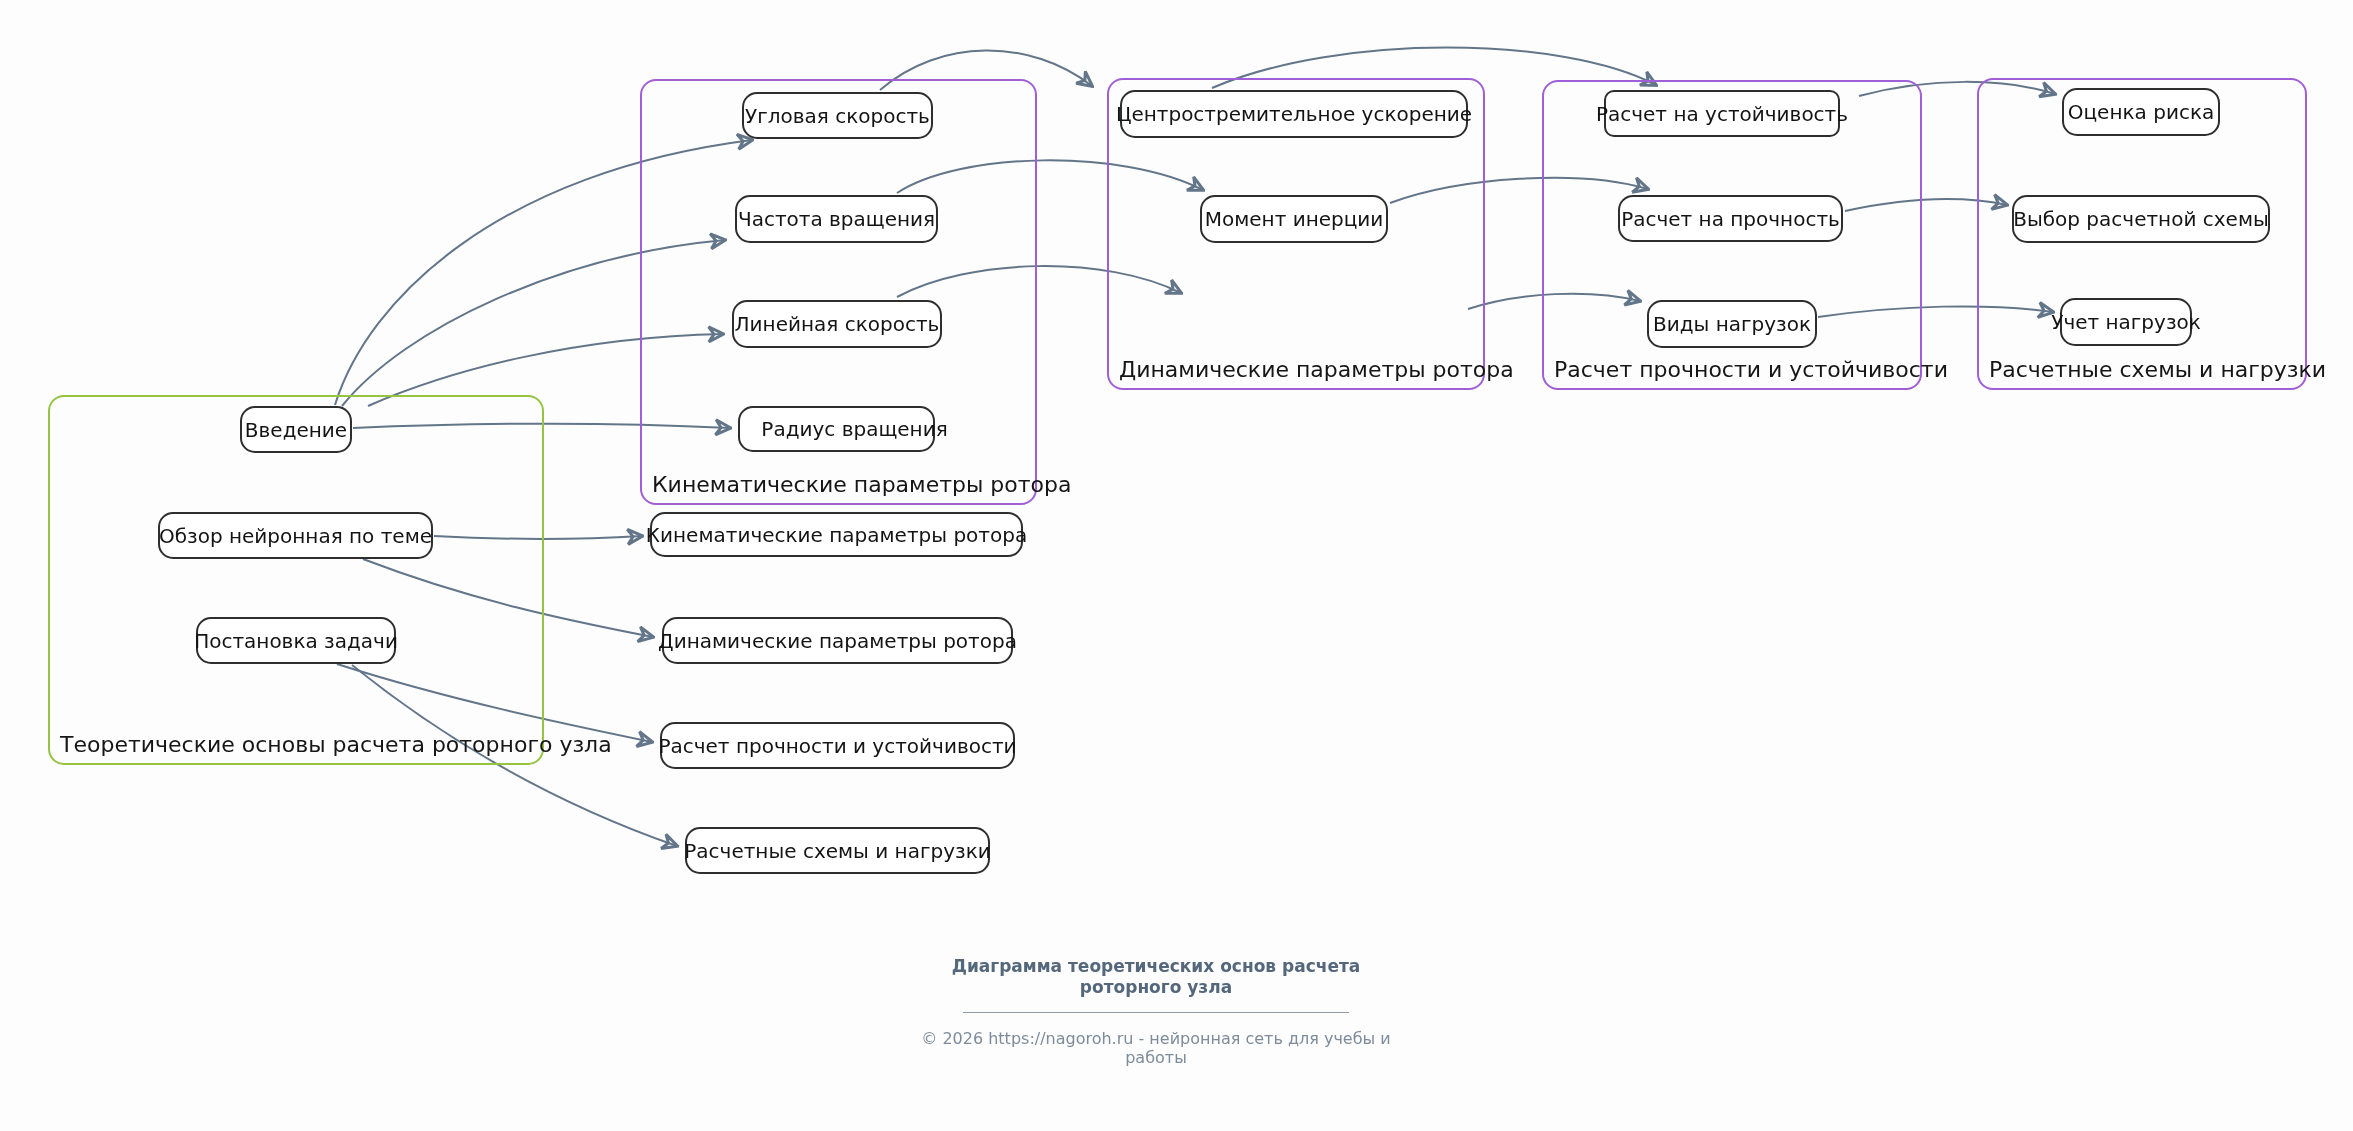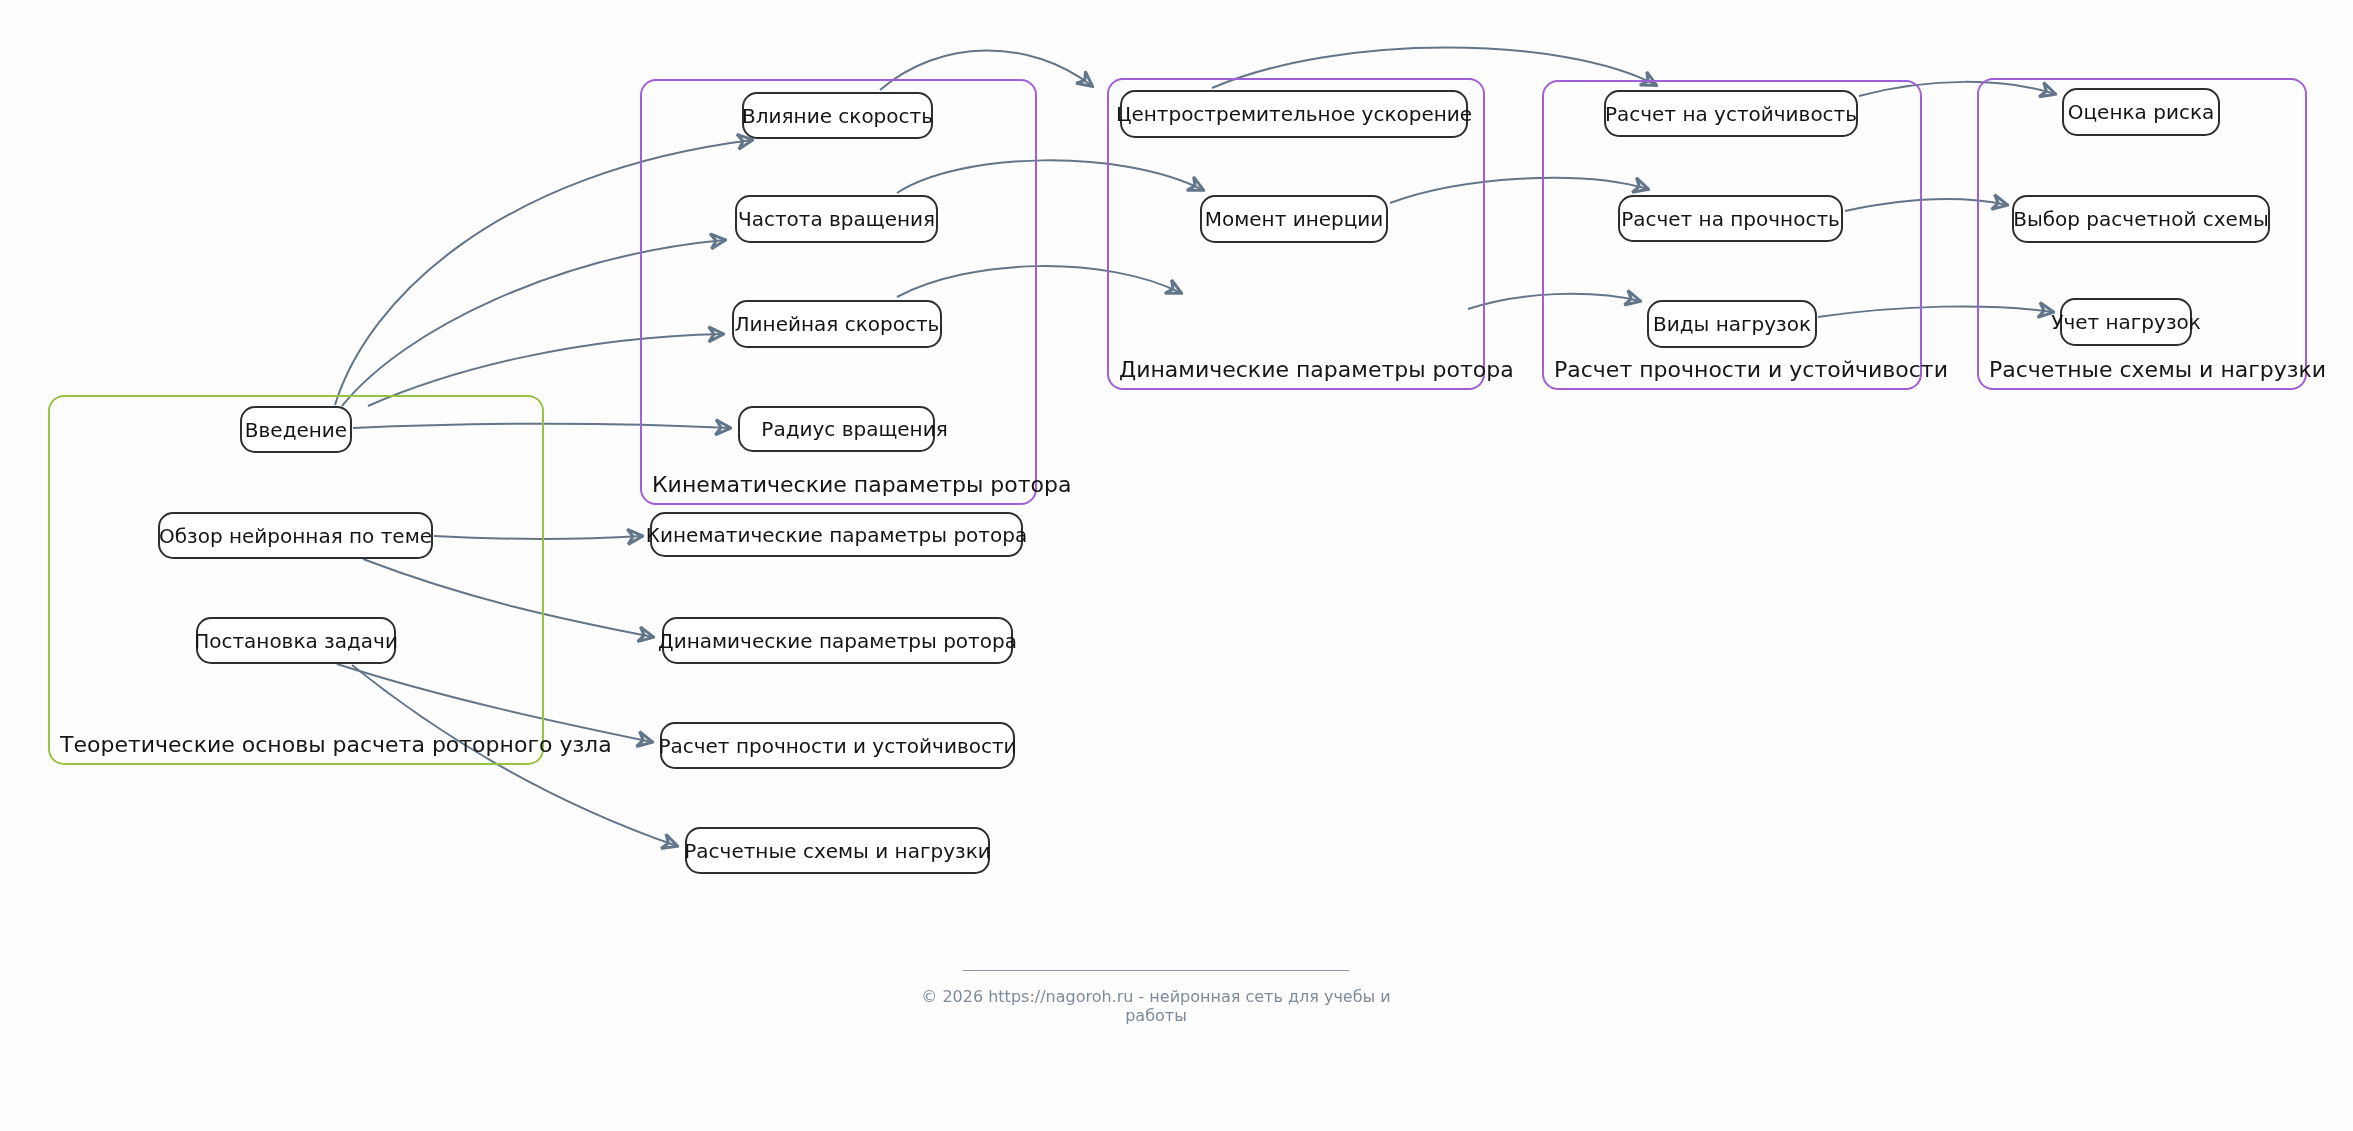--- a/index.html
+++ b/index.html
@@ -78,39 +78,43 @@
     <div class="group-label">Расчет прочности и устойчивости</div>
   </div>
   <div class="group" style="left:1977px;top:78px;width:330px;height:312px;">
     <div class="group-label">Расчетные схемы и нагрузки</div>
   </div>
 
   <div class="node" style="left:240px;top:406px;width:112px;height:47px;">Введение</div>
   <div class="node" style="left:158px;top:512px;width:275px;height:47px;">Обзор нейронная по теме</div>
   <div class="node" style="left:196px;top:617px;width:200px;height:47px;">Постановка задачи</div>
 
-  <div class="node" style="left:742px;top:92px;width:191px;height:47px;">Влияние скорость</div>
+  <div class="node" style="left:742px;top:92px;width:191px;height:47px;">Угловая скорость</div>
   <div class="node" style="left:735px;top:195px;width:203px;height:48px;">Частота вращения</div>
   <div class="node" style="left:732px;top:300px;width:210px;height:48px;">Линейная скорость</div>
   <div class="node" style="left:738px;top:406px;width:197px;height:46px;padding-left:36px;">Радиус вращения</div>
 
   <div class="node" style="left:1120px;top:90px;width:348px;height:48px;">Центростремительное ускорение</div>
   <div class="node" style="left:1200px;top:195px;width:188px;height:48px;">Момент инерции</div>
 
-  <div class="node" style="left:1604px;top:90px;width:254px;height:47px;">Расчет на устойчивость</div>
+  <div class="node" style="left:1604px;top:90px;width:236px;height:47px;border-radius:10px;">Расчет на устойчивость</div>
   <div class="node" style="left:1618px;top:195px;width:225px;height:47px;">Расчет на прочность</div>
   <div class="node" style="left:1647px;top:300px;width:170px;height:48px;">Виды нагрузок</div>
 
   <div class="node" style="left:2062px;top:88px;width:158px;height:48px;">Оценка риска</div>
   <div class="node" style="left:2012px;top:195px;width:258px;height:48px;">Выбор расчетной схемы</div>
   <div class="node" style="left:2060px;top:298px;width:132px;height:48px;">Учет нагрузок</div>
 
   <div class="node" style="left:650px;top:512px;width:373px;height:45px;">Кинематические параметры ротора</div>
   <div class="node" style="left:662px;top:617px;width:351px;height:47px;">Динамические параметры ротора</div>
   <div class="node" style="left:660px;top:722px;width:355px;height:47px;">Расчет прочности и устойчивости</div>
   <div class="node" style="left:685px;top:827px;width:305px;height:47px;">Расчетные схемы и нагрузки</div>
 
   <div class="footer">
+    <div class="footer-title">
+      <div>Диаграмма теоретических основ расчета</div>
+      <div>роторного узла</div>
+    </div>
     <hr class="footer-divider">
     <div class="footer-copyright">© 2026 https://nagoroh.ru - нейронная сеть для учебы и работы</div>
   </div>
 
 </div>
 
 </body></html>

